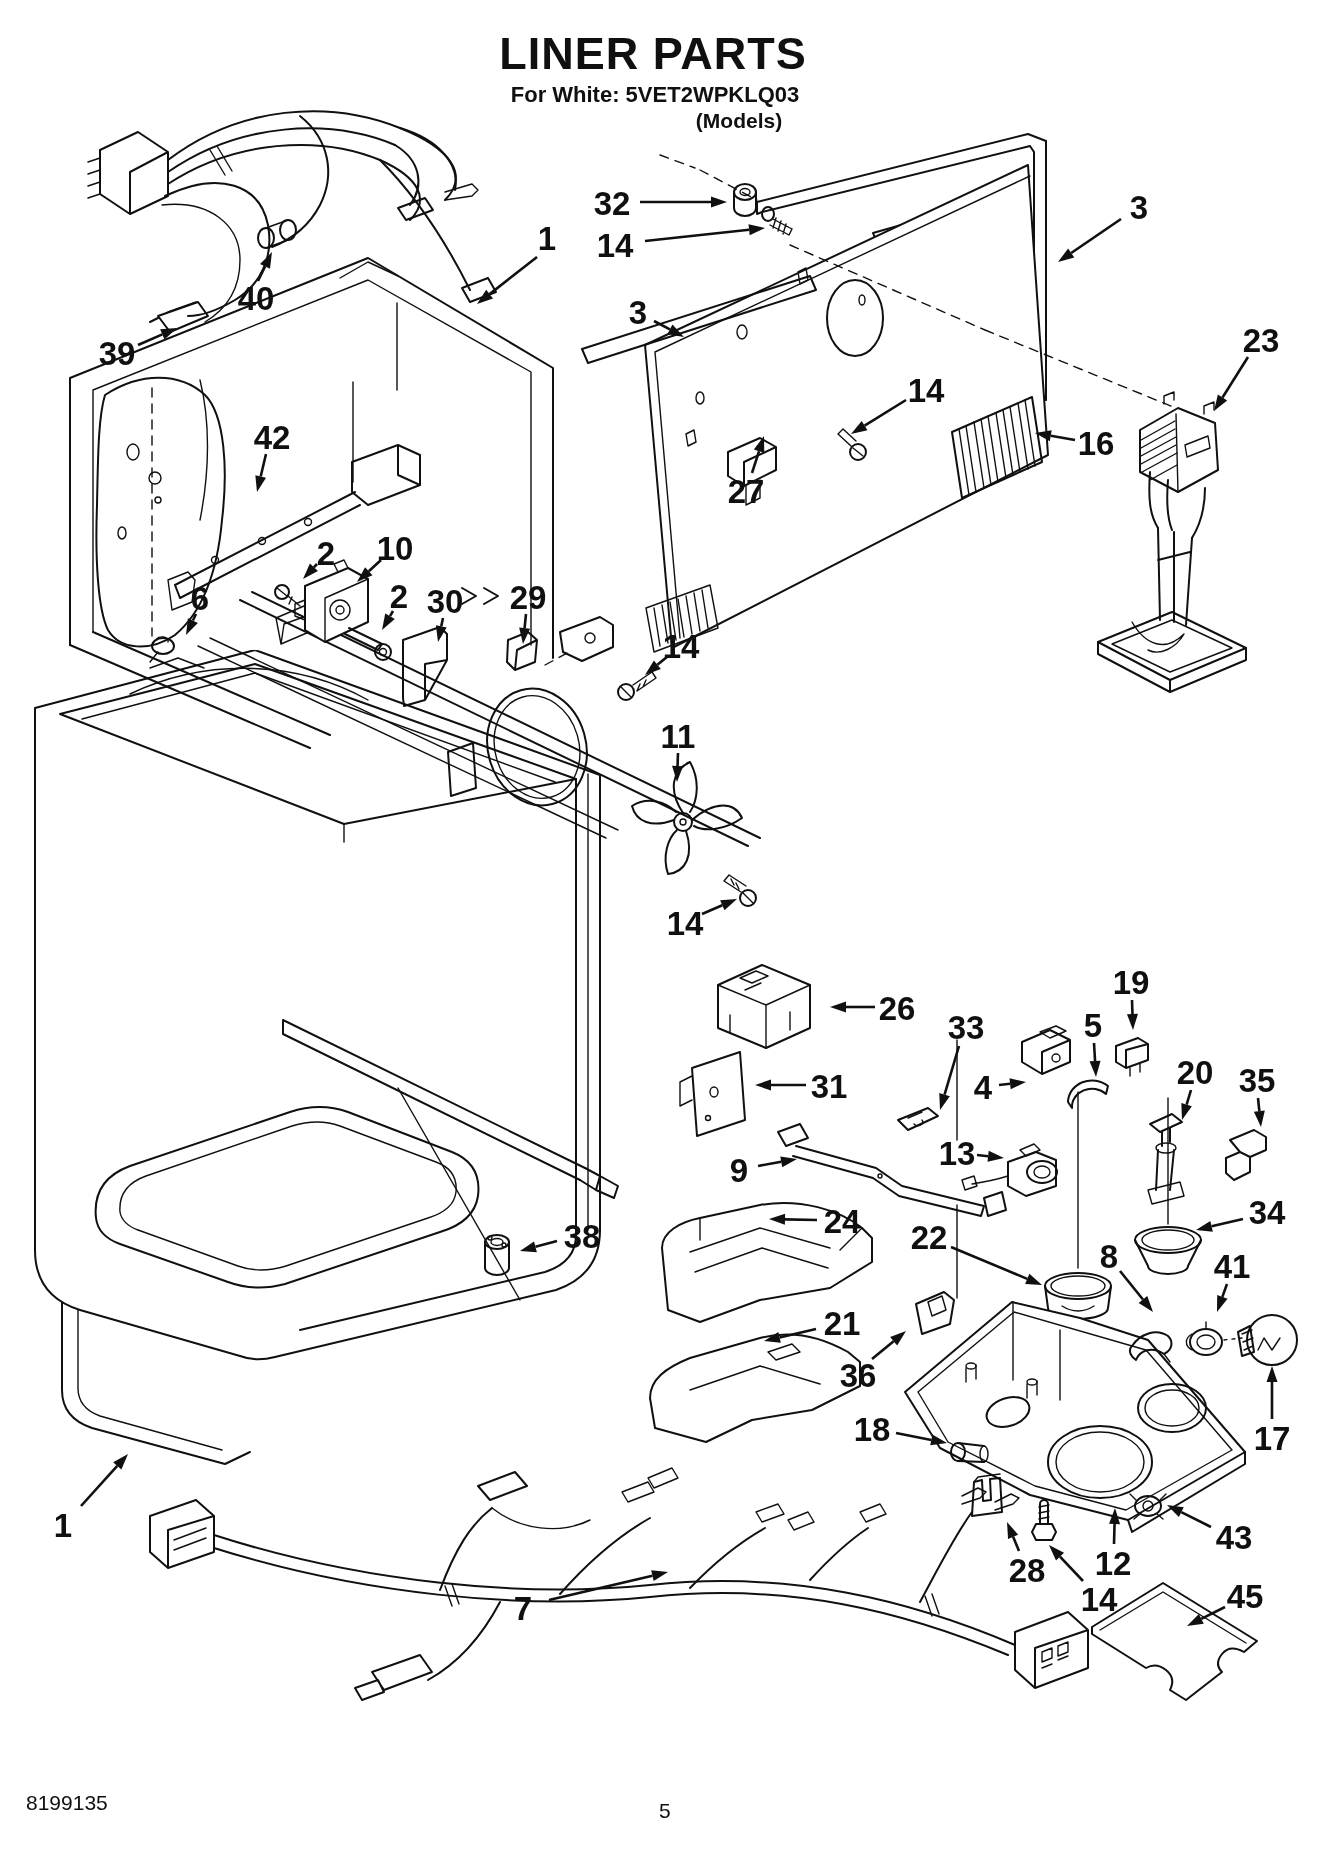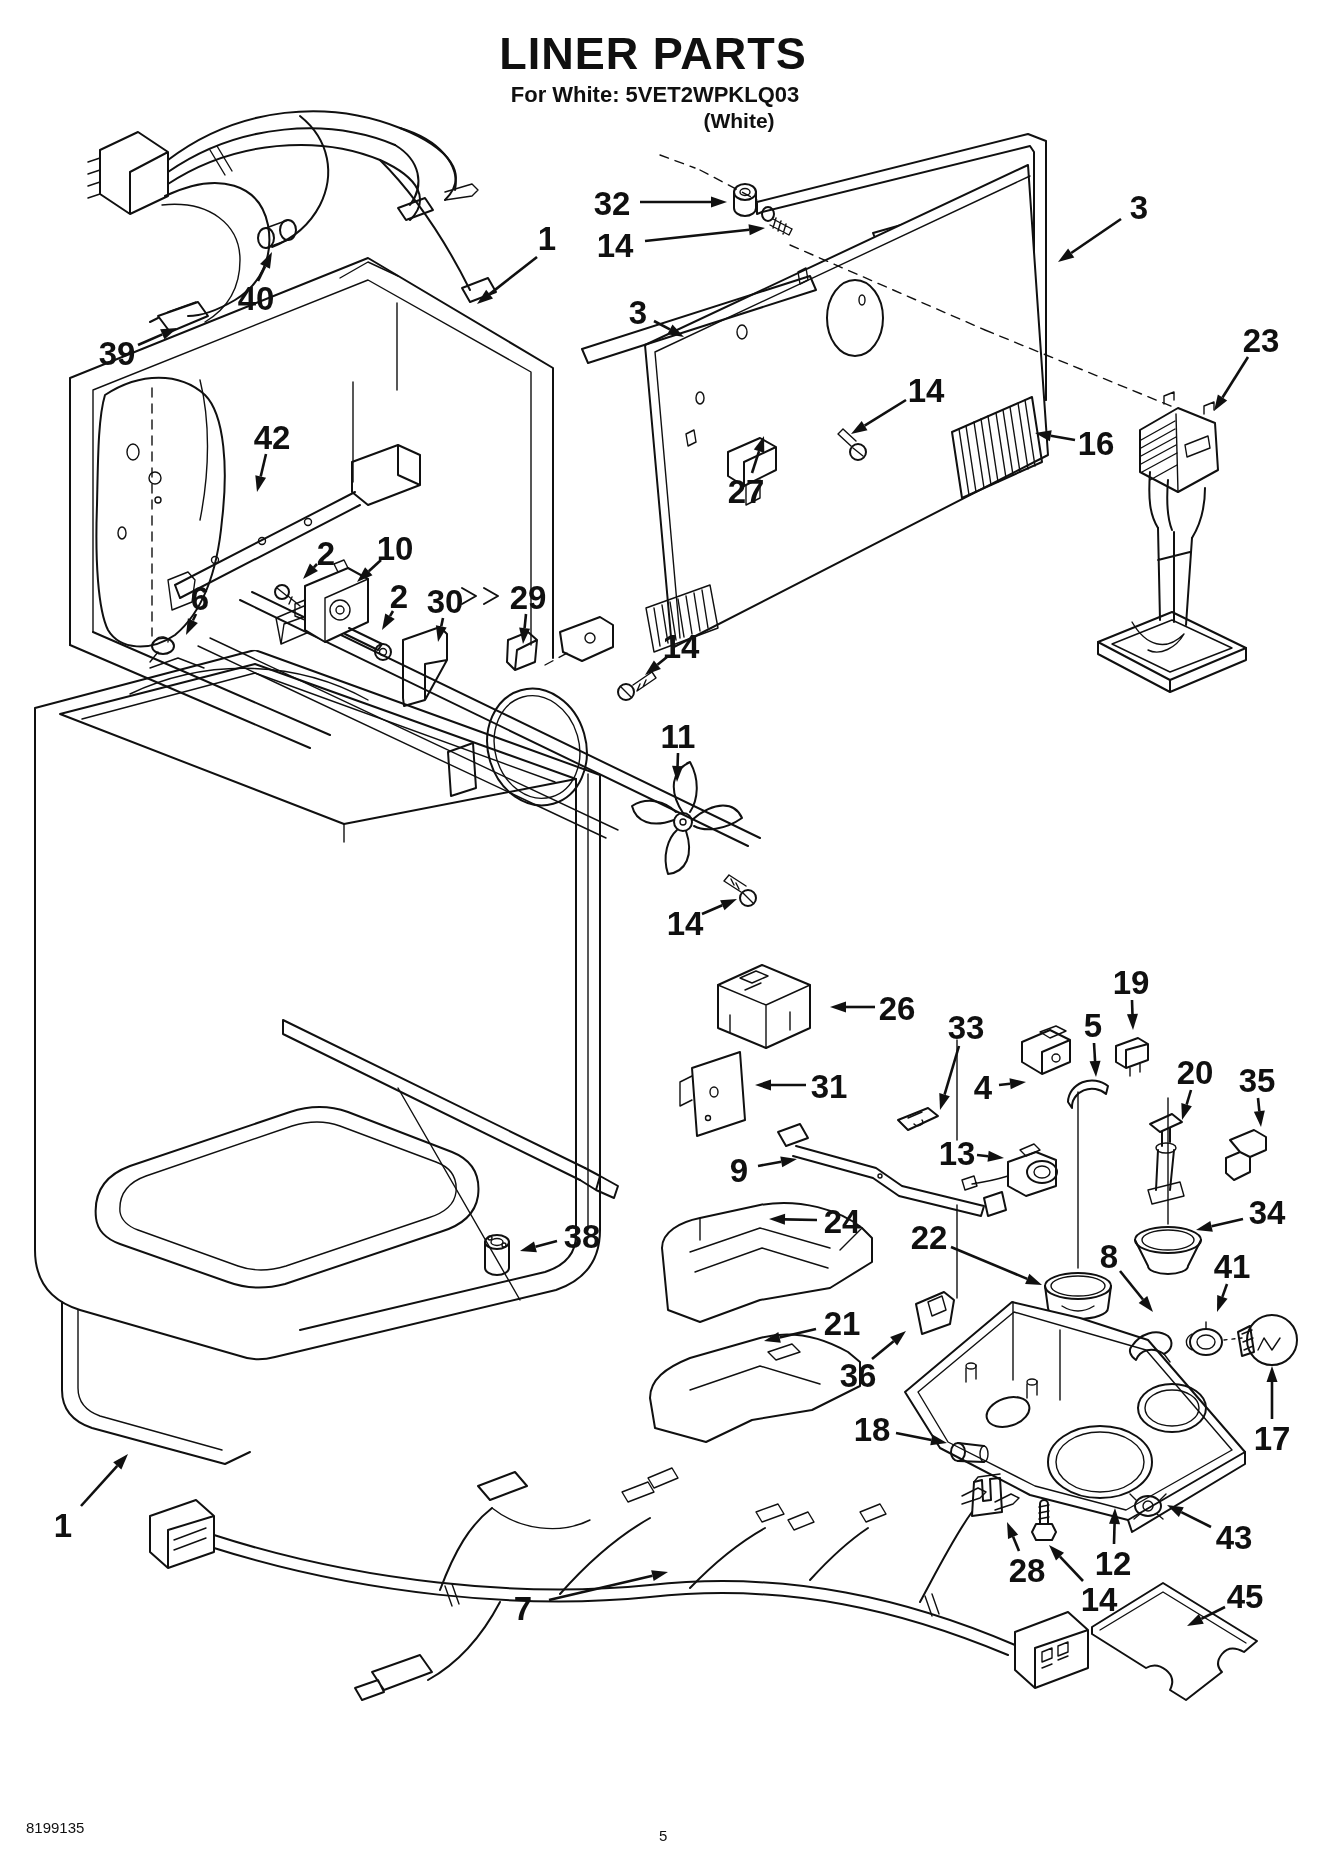--- a/index.html
+++ b/index.html
@@ -5,21 +5,21 @@
   html,body{margin:0;padding:0;background:#e8e8e8;}
   .page{
     position:relative;width:1339px;height:1849px;background:#ffffff;
     font-family:"Liberation Sans",sans-serif;overflow:hidden;margin:0 auto;
     color:#101010;
   }
   .hdr{position:absolute;white-space:nowrap;transform:translateX(-50%);text-align:right;}
   .hdr-title{left:653px;top:28px;font-size:45px;font-weight:bold;letter-spacing:1px;}
   .hdr-models{left:655px;top:82px;font-size:22px;font-weight:bold;}
   .hdr-finish{left:739px;top:109px;font-size:21px;font-weight:bold;}
-  .ftr{position:absolute;font-size:15px;font-weight:400;margin-top:28px;}
+  .ftr{position:absolute;font-size:21px;font-weight:400;}
   .ftr-doc{left:26px;top:1791px;}
   .ftr-page{left:659px;top:1799px;}
   svg.art{position:absolute;left:0;top:0;}
   svg .ln{stroke:#101010;fill:none;stroke-width:2;stroke-linejoin:round;stroke-linecap:round;}
   svg .thin{stroke-width:1.4;}
   svg .wfill{fill:#ffffff;}
   svg .dash{stroke-dasharray:9 7;}
   svg .dashdot{stroke-dasharray:3 5;}
   svg text.callout{font-family:"Liberation Sans",sans-serif;font-weight:bold;font-size:33px;fill:#101010;}
 </style>
@@ -591,17 +591,17 @@
         <g>
           <line x1="81" y1="1506" x2="117.27136529251045" y2="1465.8699788253075" stroke="#101010" stroke-width="2.6"></line>
           <polygon points="128,1454 121.35167051370993,1469.557947006007 113.19106007131097,1462.182010644608" fill="#101010"></polygon>
           <text x="63" y="1525" class="callout" text-anchor="middle" dominant-baseline="central">1</text>
         </g>
       </g>
   </svg>
 
   <div class="hdr hdr-title">LINER PARTS</div>
   <div class="hdr hdr-models">For White: 5VET2WPKLQ03</div>
-  <div class="hdr hdr-finish">(White)</div>
+  <div class="hdr hdr-finish">(Models)</div>
 
   <div class="ftr ftr-doc">8199135</div>
   <div class="ftr ftr-page">5</div>
 </div>
 
 </body></html>

